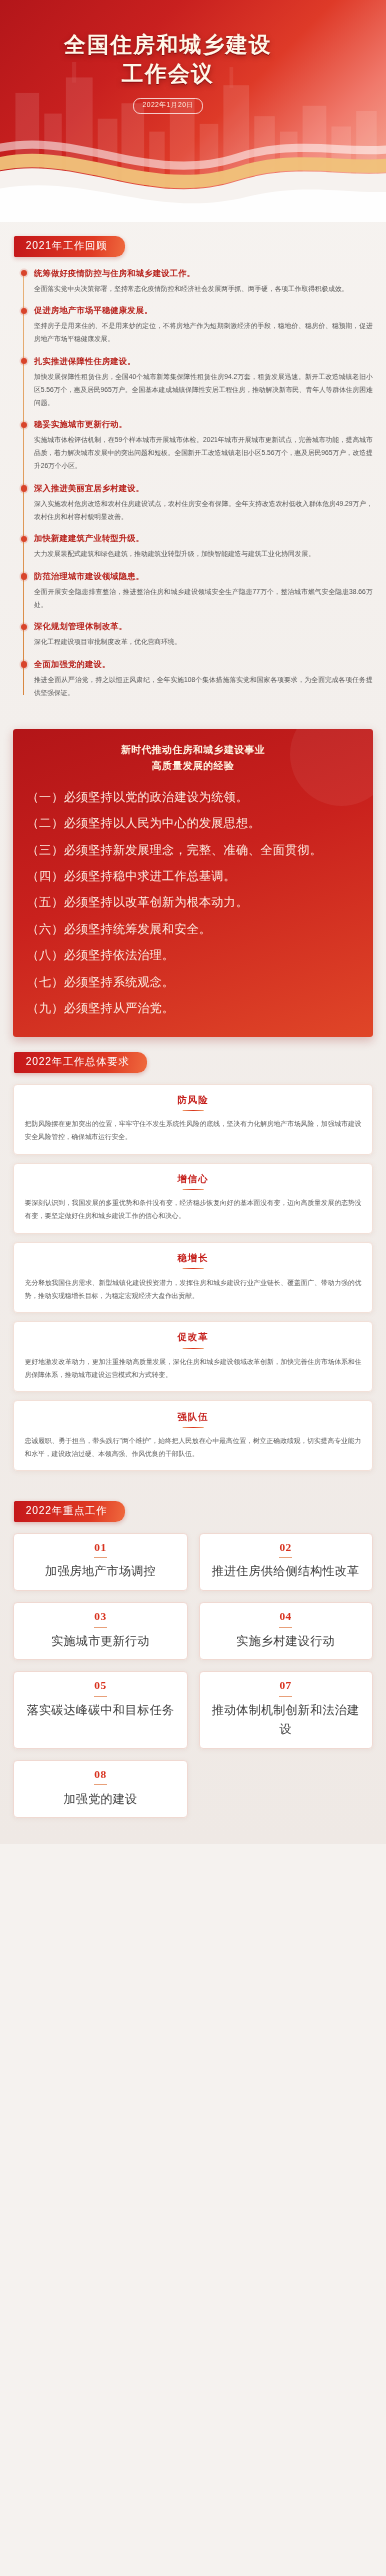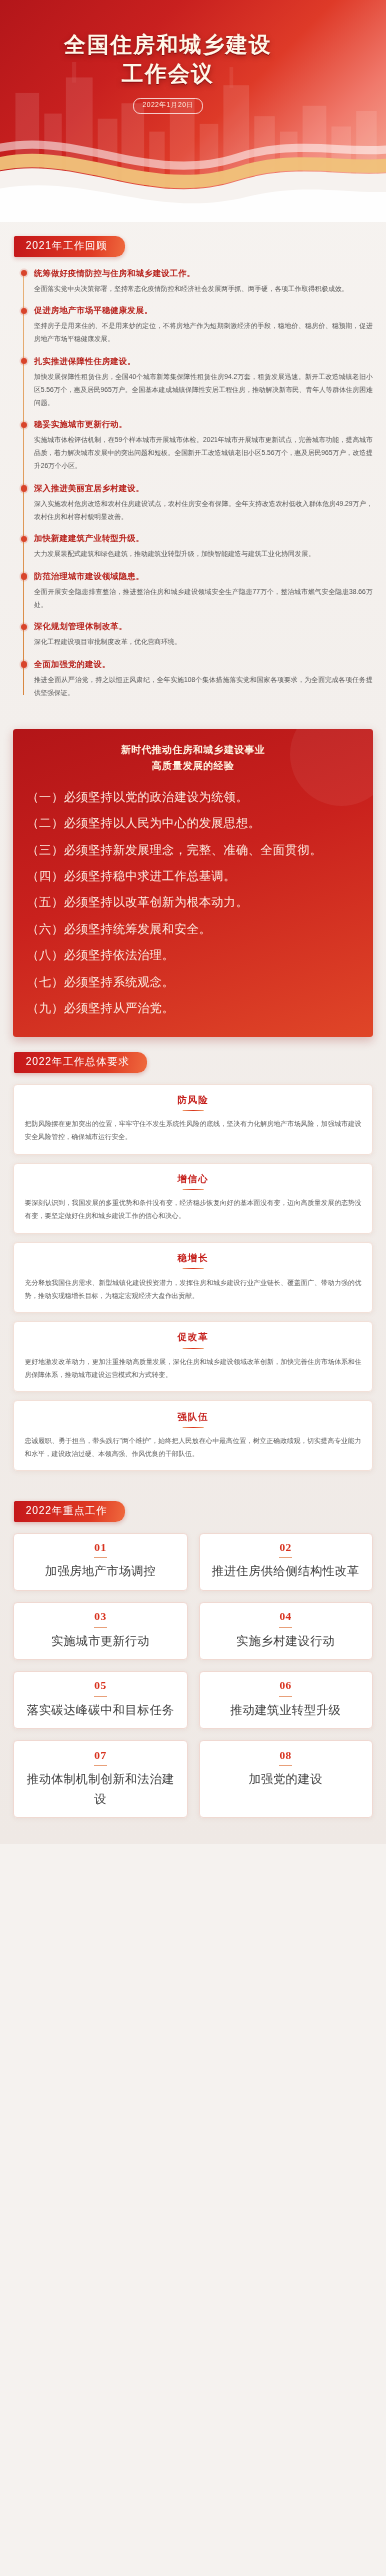--- a/index.html
+++ b/index.html
@@ -416,25 +416,20 @@
         <div class="gnum-bar"></div>
         <div class="gtext">实施乡村建设行动</div>
       </div>
 
       <div class="gcell">
         <div class="gnum">05</div>
         <div class="gnum-bar"></div>
         <div class="gtext">落实碳达峰碳中和目标任务</div>
       </div>
 
-      <div class="gcell">
-        <div class="gnum">06</div>
-        <div class="gnum-bar"></div>
-        <div class="gtext">推动建筑业转型升级</div>
-      </div>
 
       <div class="gcell">
         <div class="gnum">07</div>
         <div class="gnum-bar"></div>
         <div class="gtext">推动体制机制创新和法治建设</div>
       </div>
 
       <div class="gcell">
         <div class="gnum">08</div>
         <div class="gnum-bar"></div>

